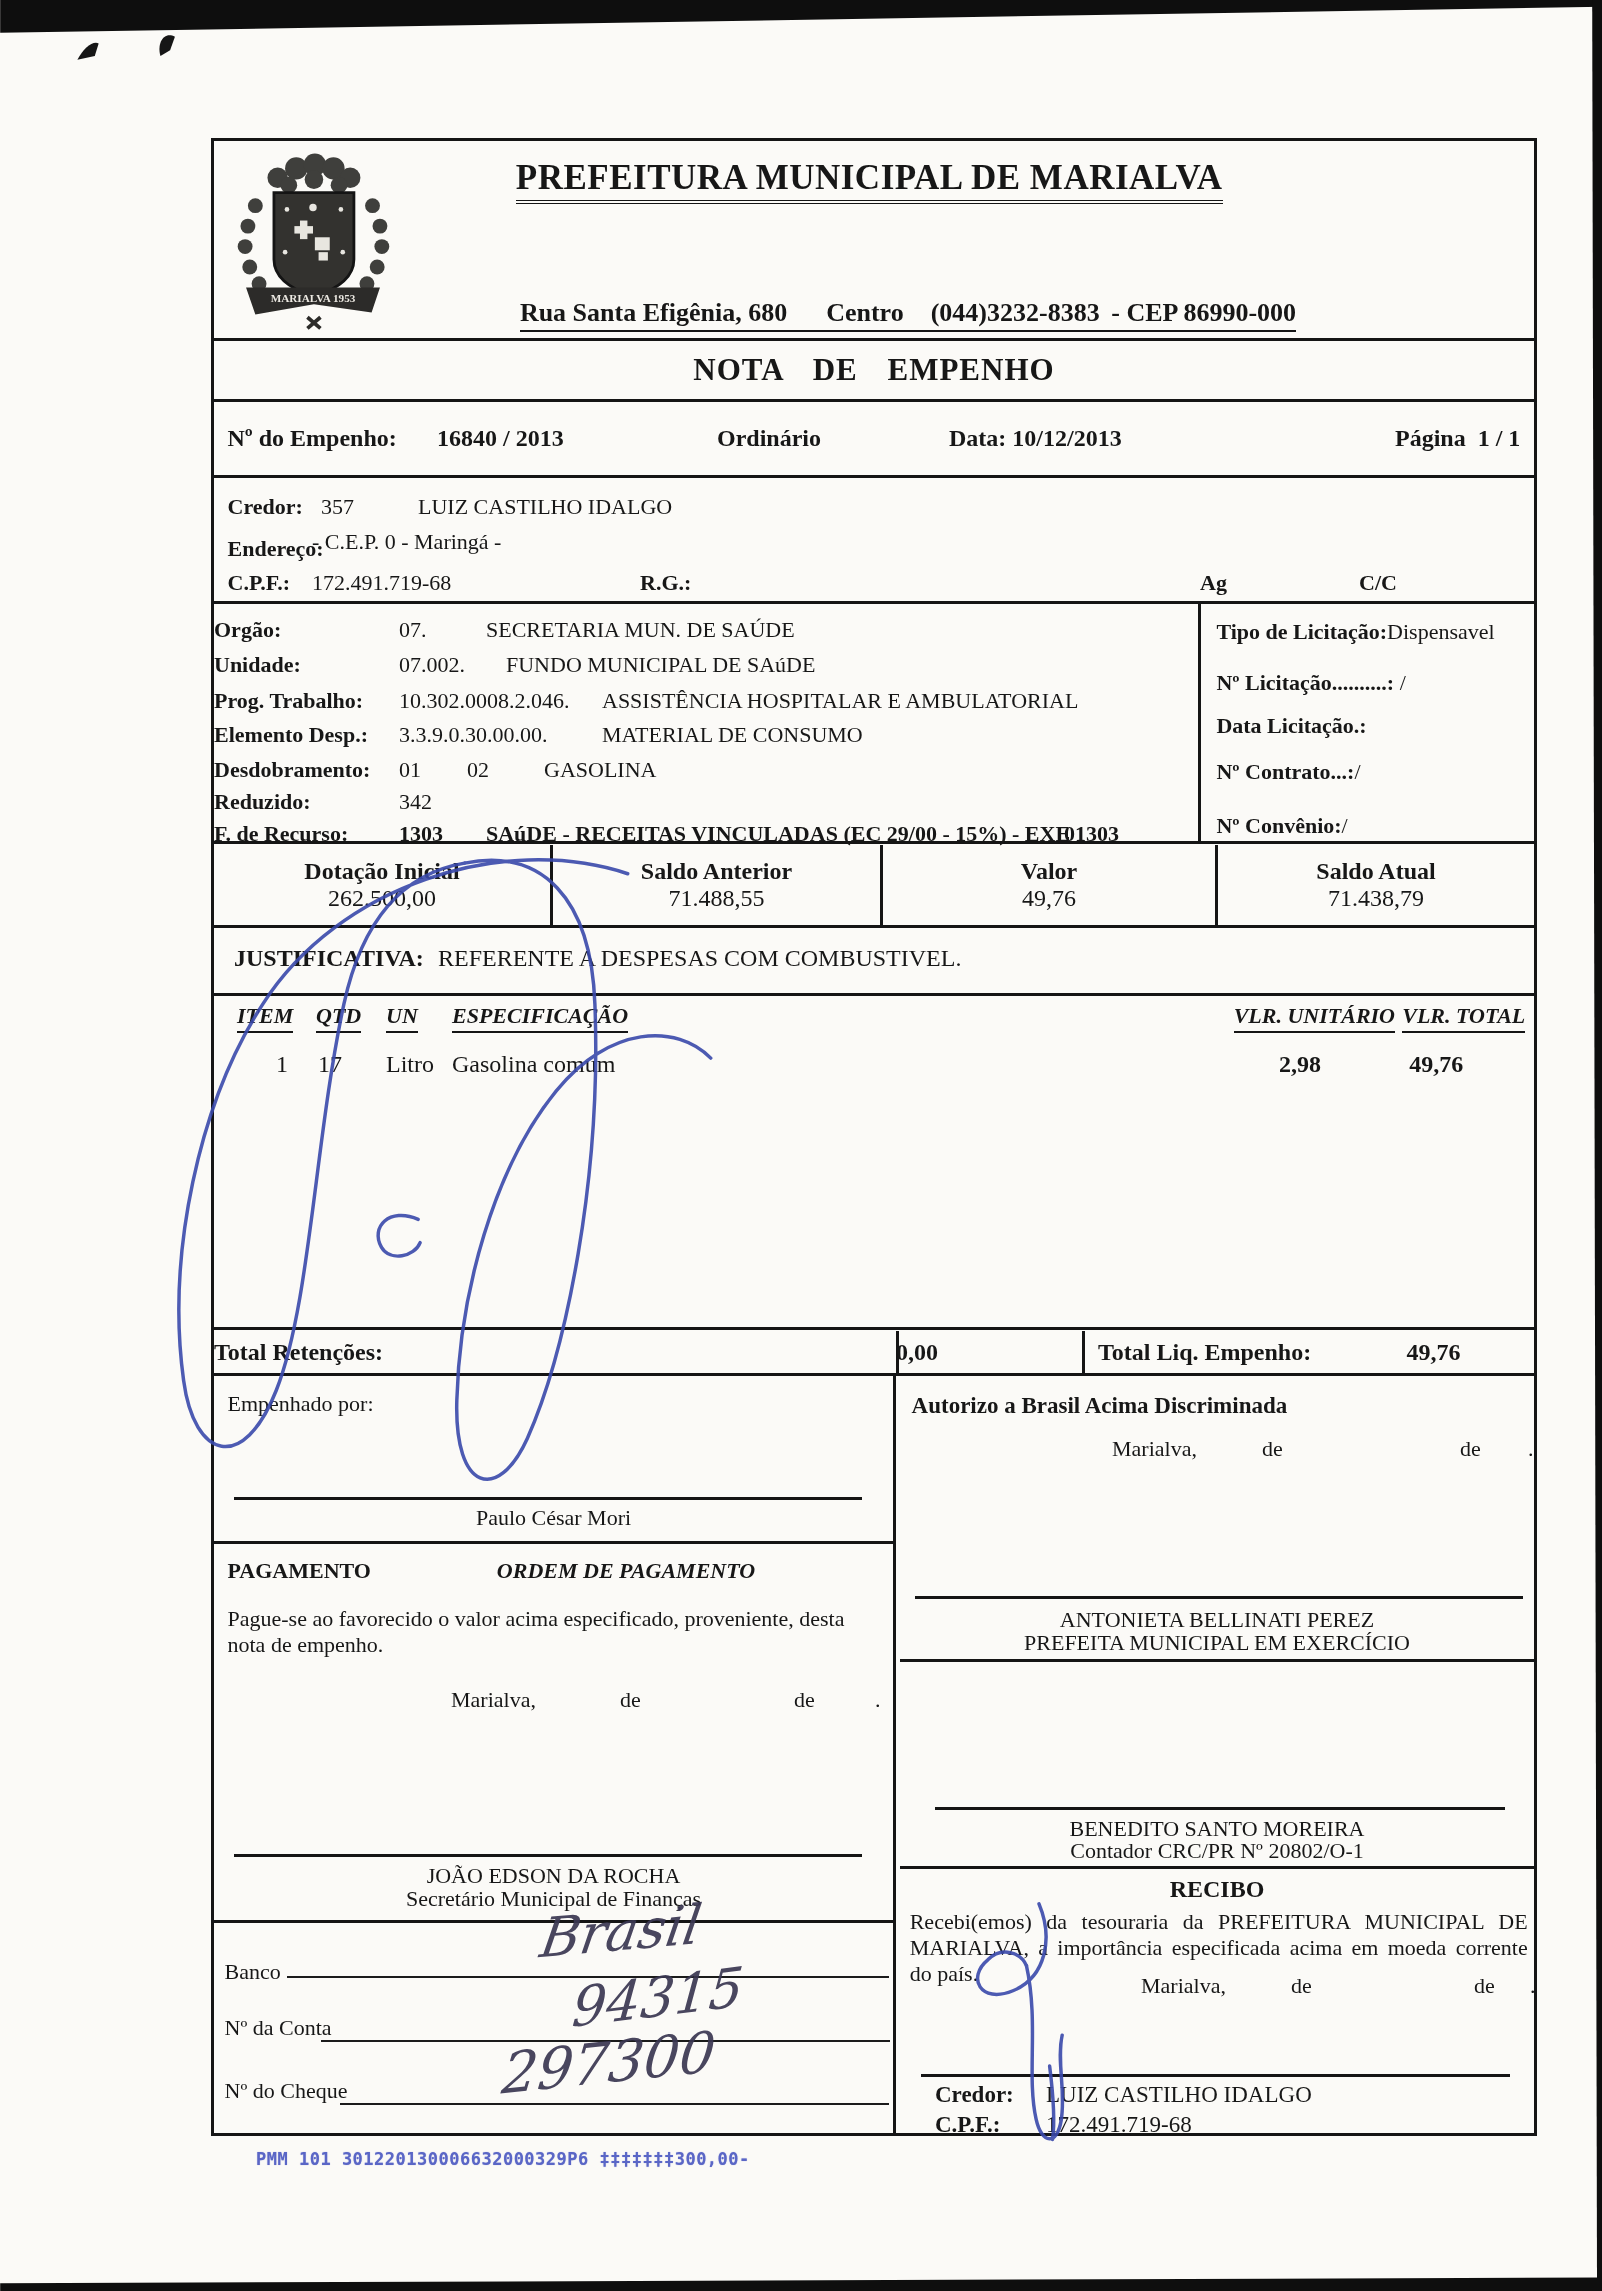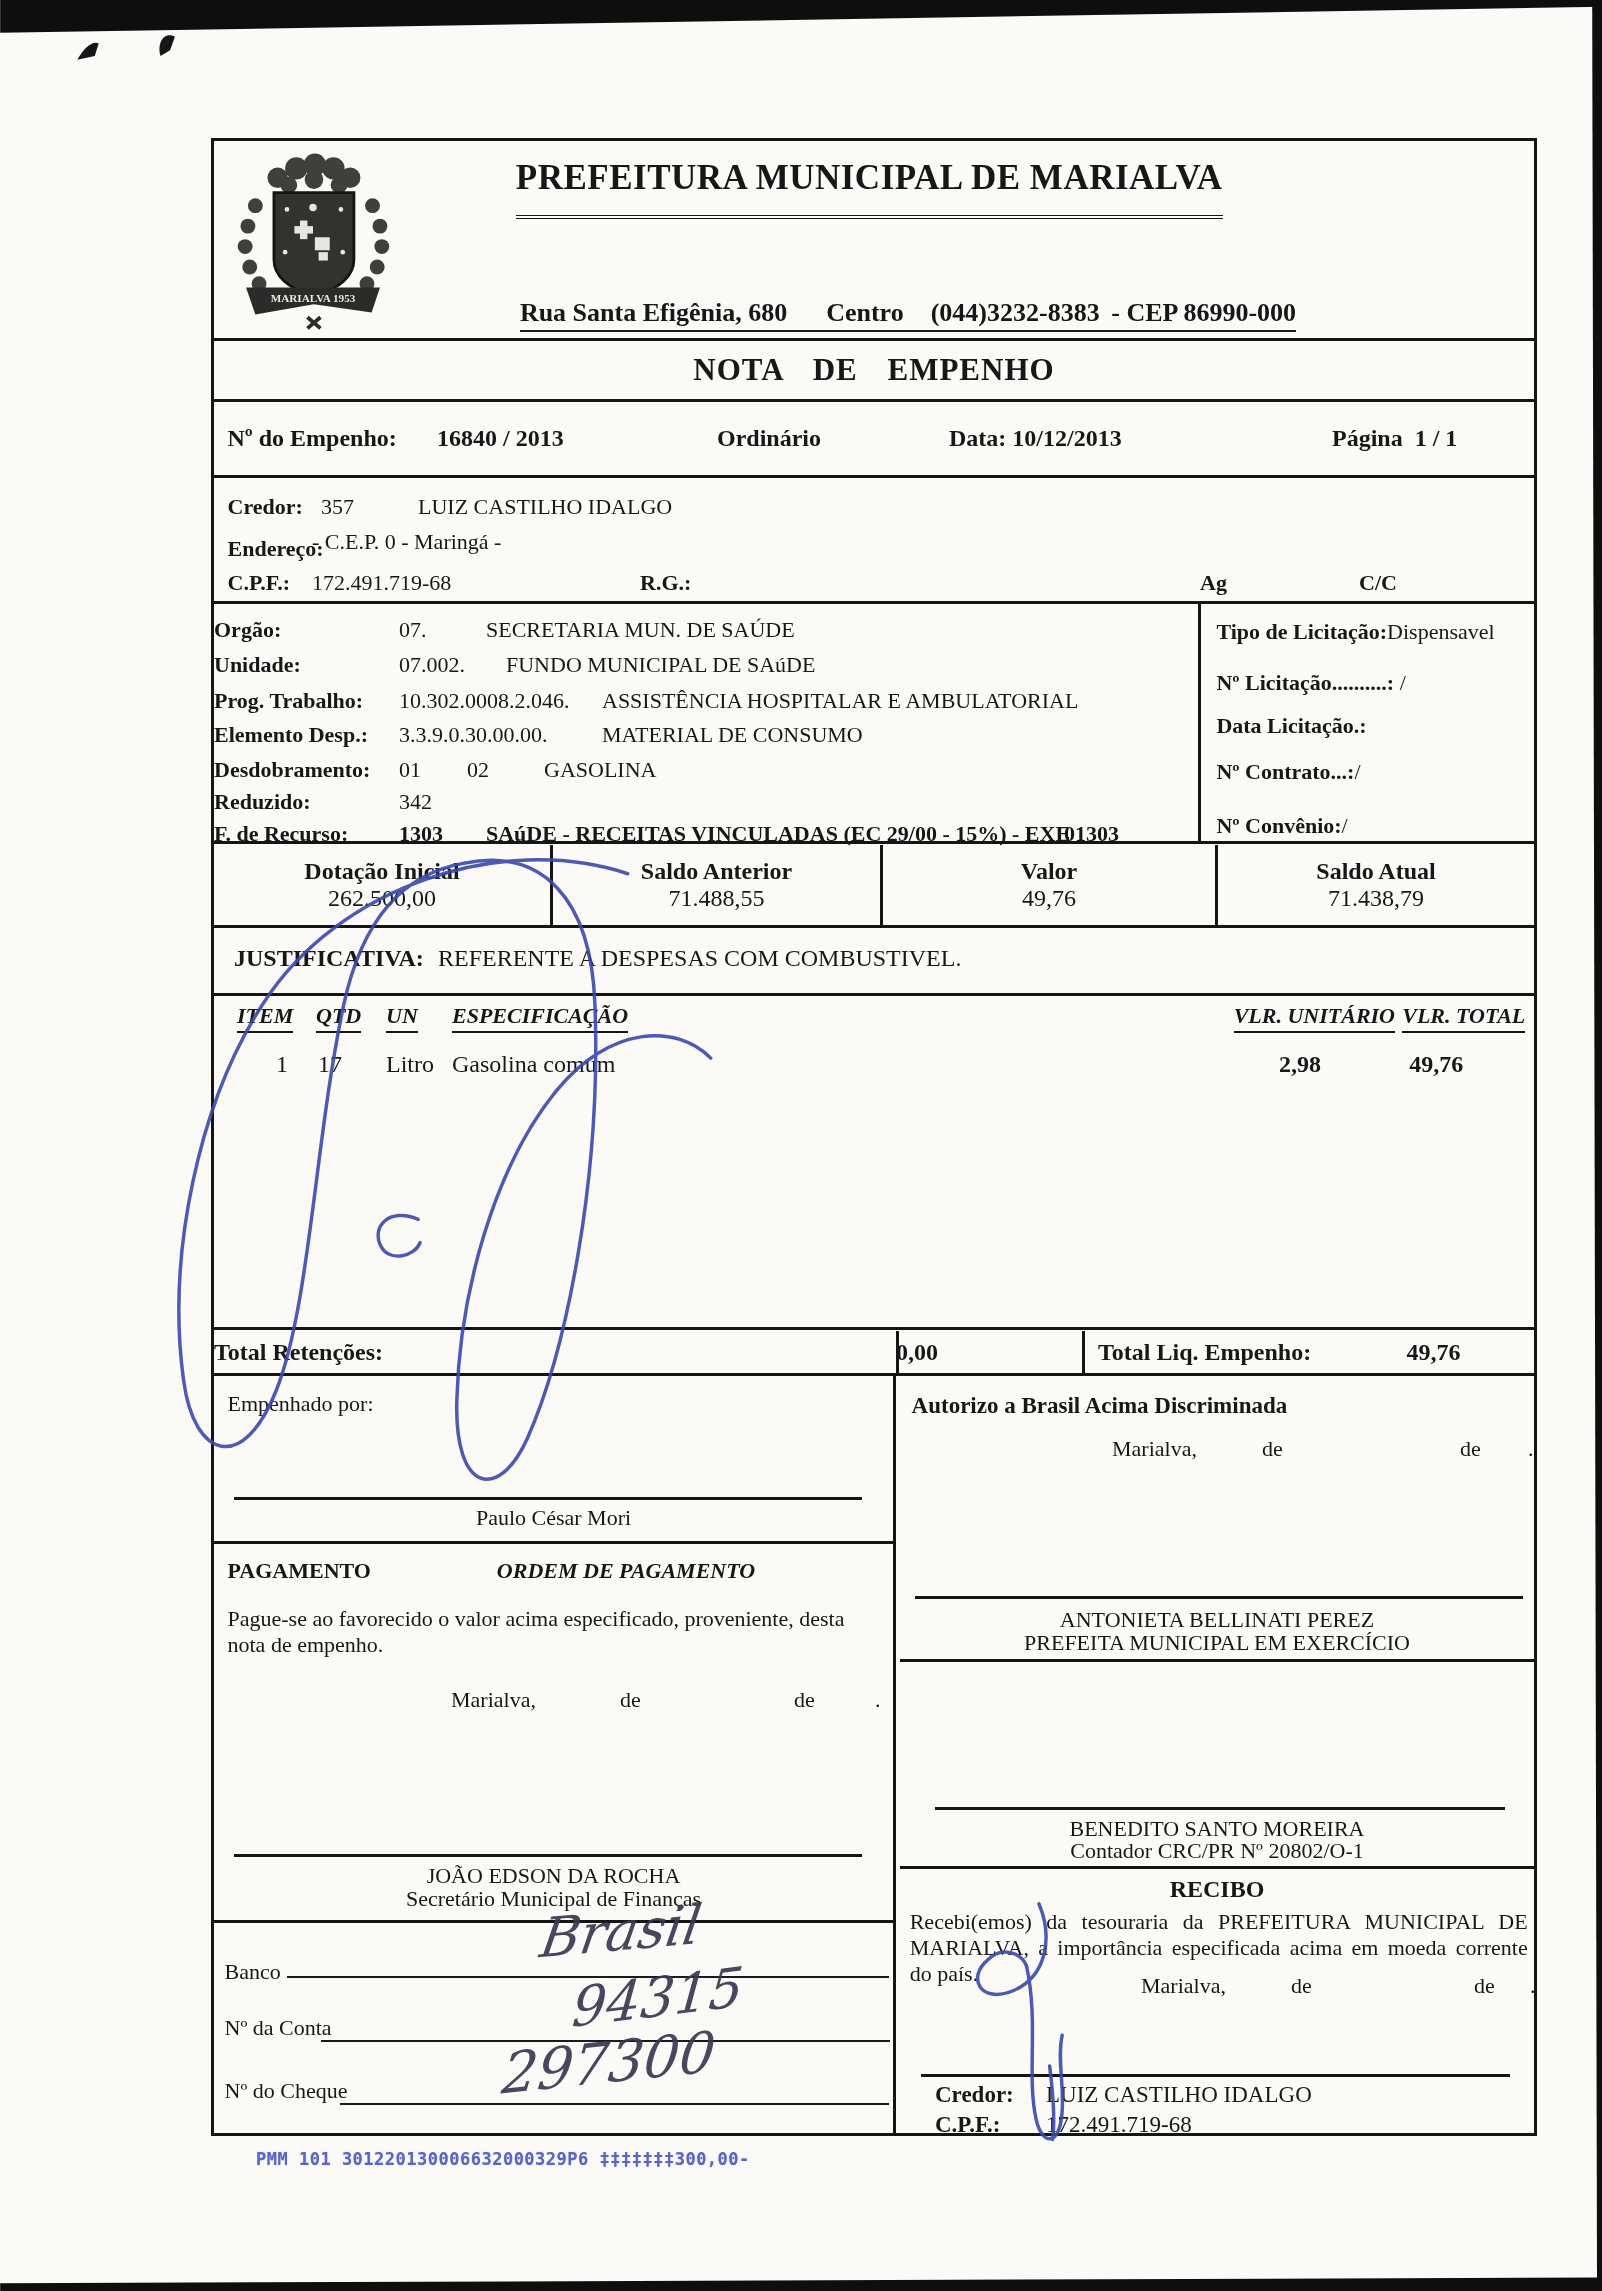--- a/index.html
+++ b/index.html
@@ -15,21 +15,21 @@
   
   .doc{
     left:211px;top:138px;width:1326px;height:1998px;
     border:3.9px solid #151515;box-sizing:border-box;background:transparent;z-index:2;
   }
   .sec{position:absolute;left:0;right:0;box-sizing:border-box;}
   .bb{border-bottom:3.9px solid #151515;}
   .lbl{font-weight:bold;}
   
   .org-title{font-size:35px;font-weight:bold;letter-spacing:0.5px;
-    border-bottom:4.8px double #151515;padding-bottom:17px;display:inline-block;}
+    border-bottom:4.8px double #151515;padding-bottom:2px;display:inline-block;}
   .hdr-line{font-size:26px;font-weight:bold;border-bottom:2.9px solid #151515;
     padding-bottom:1.9px;display:inline-block;}
   .nota-title{font-size:31px;font-weight:bold;word-spacing:21px;letter-spacing:1px;}
   .emp-row{font-size:24px;font-weight:bold;}
   .t23{font-size:22px;}
   .t24{font-size:23px;}
   .t25{font-size:24px;}
   .sigline{border-top:3.9px solid #151515;height:0;}
   .thinline{border-top:2.9px solid #1b1b1b;height:0;}
   .center{text-align:center;}
@@ -111,21 +111,21 @@
 
   <div class="sec bb center" style="top:200px;height:61px;">
     <div class="nota-title" style="margin-top:10.6px;">NOTA DE EMPENHO</div>
   </div>
 
   <div class="sec bb emp-row" style="top:261px;height:76px;">
     <span class="abs" style="left:13.5px;top:23px;">Nº do Empenho:</span>
     <span class="abs" style="left:223px;top:23px;">16840 / 2013</span>
     <span class="abs" style="left:503px;top:23px;">Ordinário</span>
     <span class="abs" style="left:735px;top:23px;">Data: 10/12/2013</span>
-    <span class="abs" style="left:1118px;top:23px;"><span>Página</span>&nbsp;&nbsp;<span>1 / 1</span></span>
+    <span class="abs" style="left:1181px;top:23px;"><span>Página</span>&nbsp;&nbsp;<span>1 / 1</span></span>
   </div>
 
   <div class="sec bb t23" style="top:337px;height:126px;">
     <span class="abs lbl" style="left:13.5px;top:16.4px;">Credor:</span>
     <span class="abs" style="left:107px;top:16.4px;">357</span>
     <span class="abs" style="left:204px;top:16.4px;">LUIZ CASTILHO IDALGO</span>
     <span class="abs lbl" style="left:13.5px;top:58px;">Endereço:</span>
     <span class="abs" style="left:98px;top:51px;">- C.E.P. 0 - Maringá -</span>
     <span class="abs lbl" style="left:13.5px;top:92px;">C.P.F.:</span>
     <span class="abs" style="left:98px;top:92px;">172.491.719-68</span>

